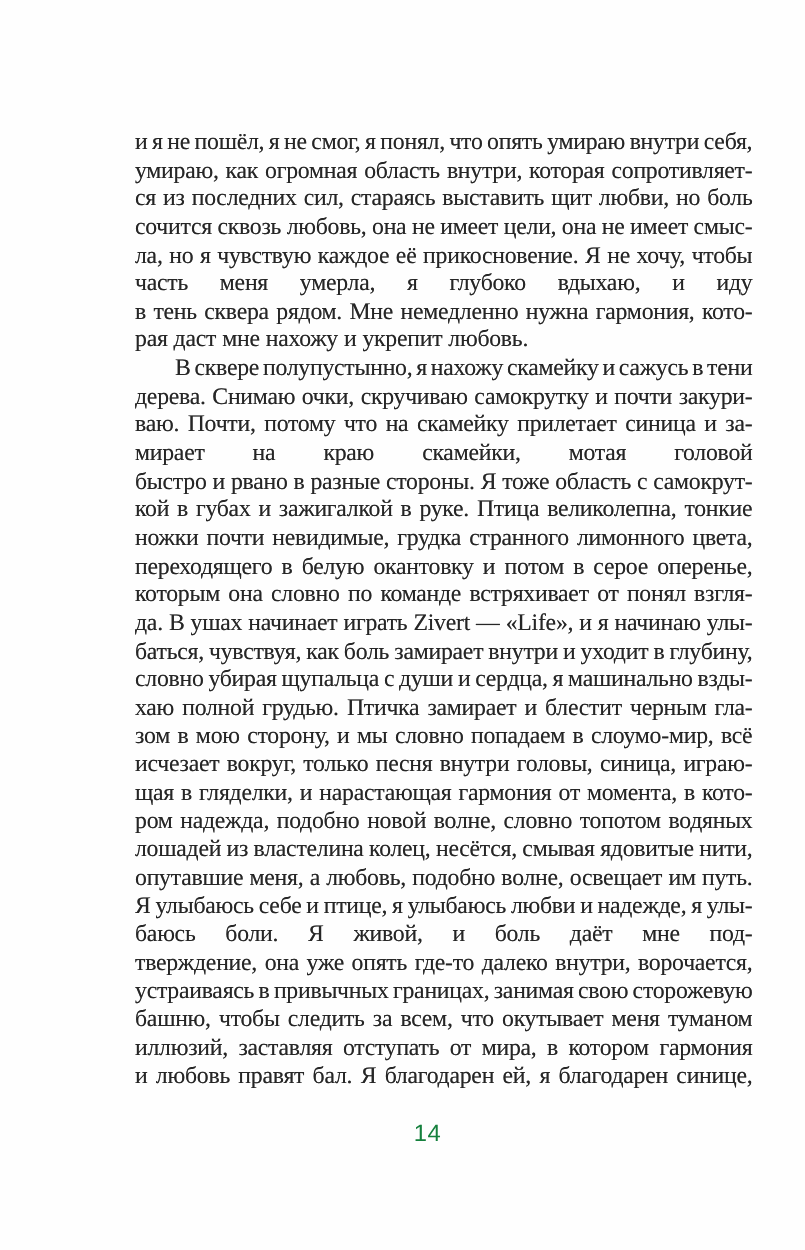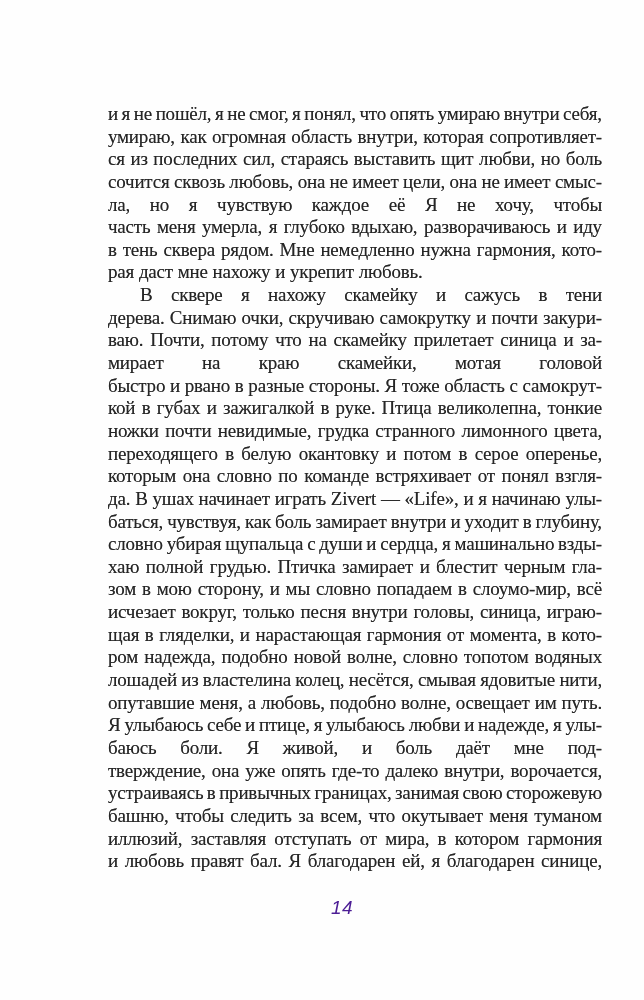--- a/index.html
+++ b/index.html
@@ -32,23 +32,22 @@
   .line.para-end { justify-content: flex-start; gap: 4.8px; }
   .line span { display: inline-block; }
   .page-number {
     position: absolute;
     top: 897px;
     left: 342px;
     transform: translateX(-50%);
     font-family: "Liberation Sans", "DejaVu Sans", sans-serif;
     font-size: 19px;
     line-height: 22px;
-    color: #4c1d95;
+    color: #15803d;
     letter-spacing: 0.5px;
-    font-style: italic;
   }
 </style>
 </head>
 <body>
 
 <div class="page">
   <div class="text-block">
       <div class="line">
         <span>и</span>
         <span>я</span>
@@ -99,33 +98,33 @@
         <span>имеет</span>
         <span>смыс-</span>
       </div>
       <div class="line">
         <span>ла,</span>
         <span>но</span>
         <span>я</span>
         <span>чувствую</span>
         <span>каждое</span>
         <span>её</span>
+        <span>прикосновение.</span>
         <span>Я</span>
         <span>не</span>
         <span>хочу,</span>
         <span>чтобы</span>
       </div>
       <div class="line">
         <span>часть</span>
         <span>меня</span>
         <span>умерла,</span>
         <span>я</span>
         <span>глубоко</span>
         <span>вдыхаю,</span>
-        <span>разворачиваюсь</span>
         <span>и</span>
         <span>иду</span>
       </div>
       <div class="line">
         <span>в</span>
         <span>тень</span>
         <span>сквера</span>
         <span>рядом.</span>
         <span>Мне</span>
         <span>немедленно</span>
@@ -138,20 +137,21 @@
         <span>даст</span>
         <span>мне</span>
         <span>нахожу</span>
         <span>и</span>
         <span>укрепит</span>
         <span>любовь.</span>
       </div>
       <div class="line indent">
         <span>В</span>
         <span>сквере</span>
+        <span>полупустынно,</span>
         <span>я</span>
         <span>нахожу</span>
         <span>скамейку</span>
         <span>и</span>
         <span>сажусь</span>
         <span>в</span>
         <span>тени</span>
       </div>
       <div class="line">
         <span>дерева.</span>

